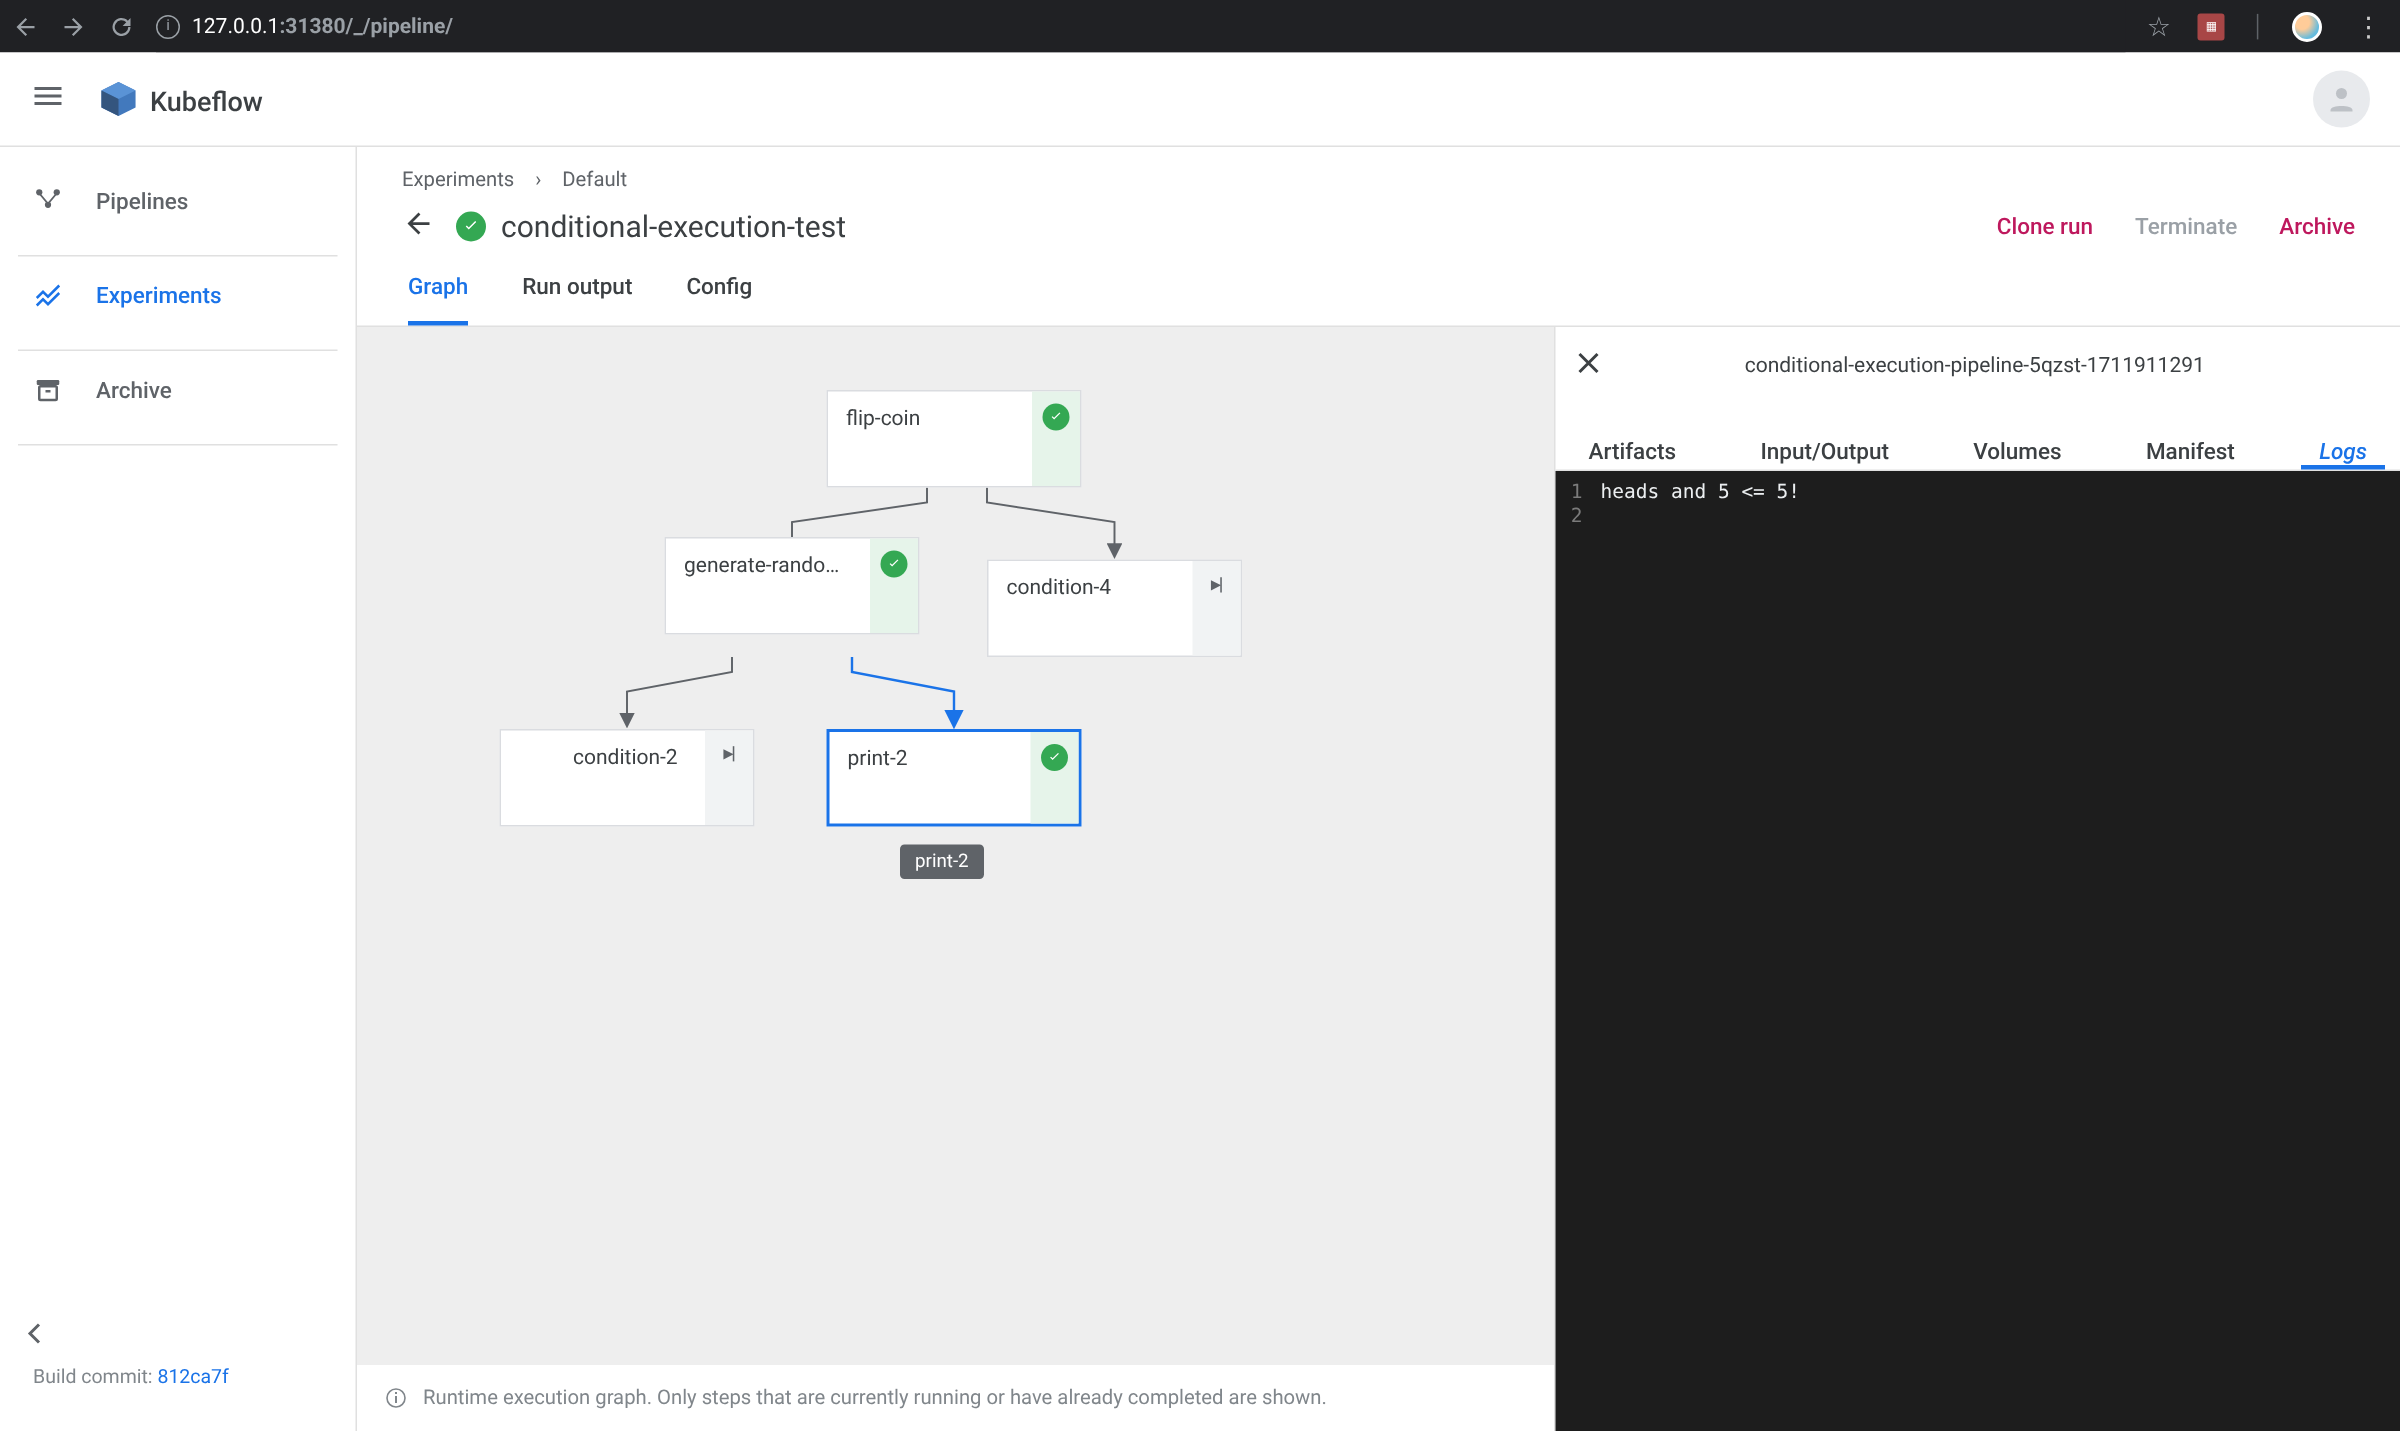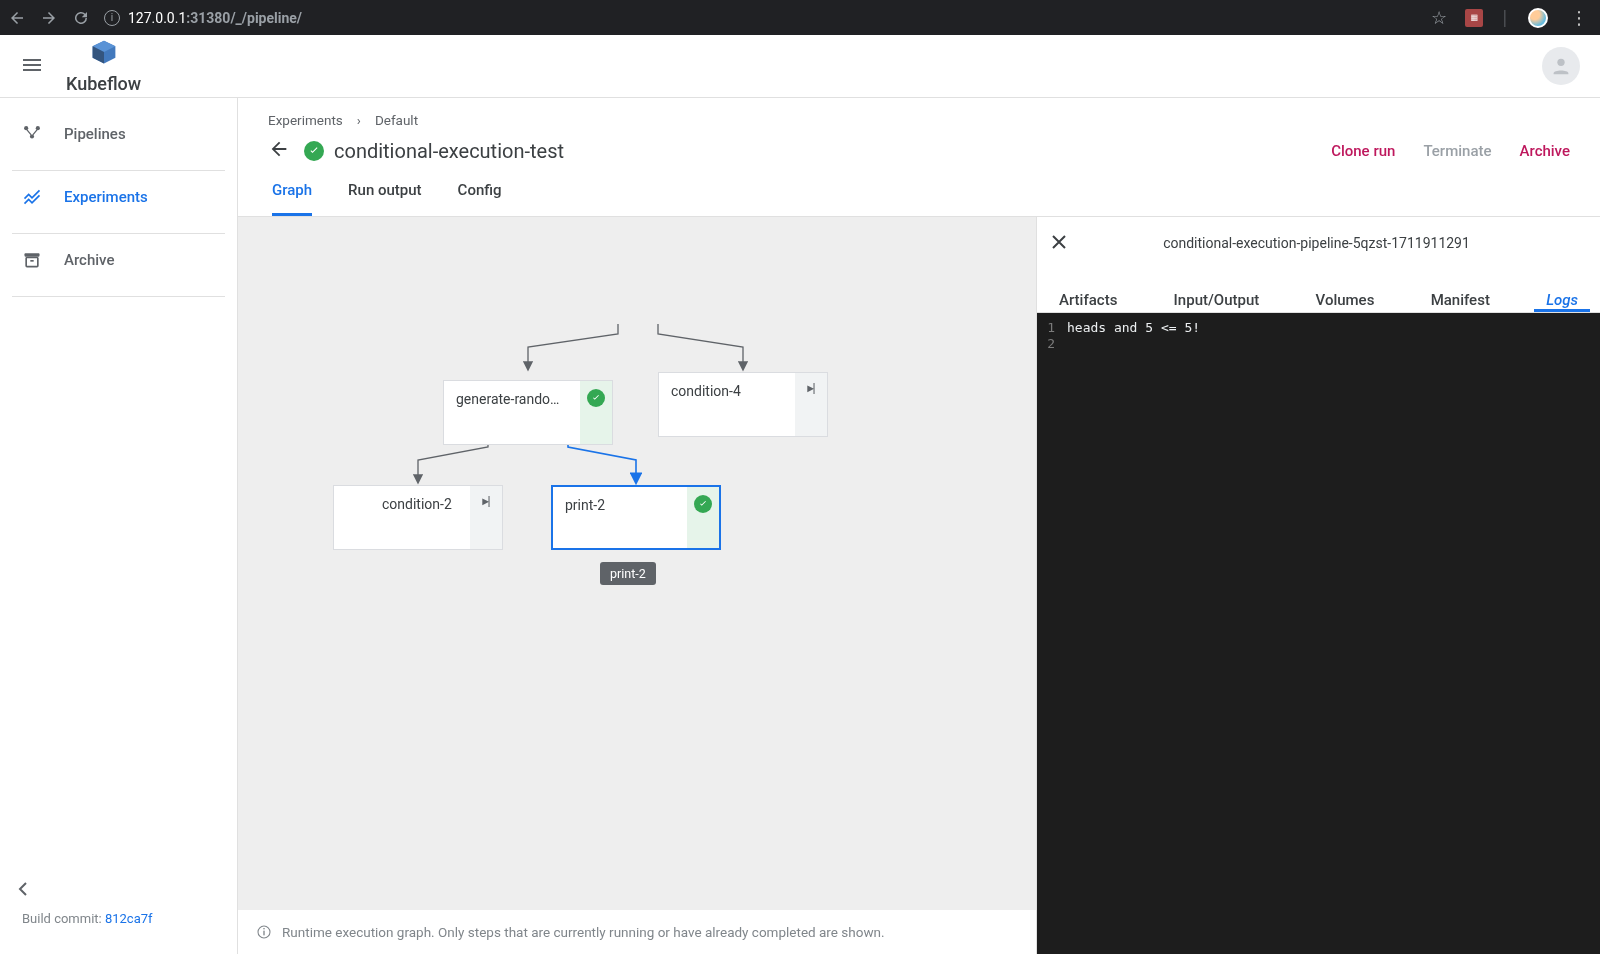--- a/index.html
+++ b/index.html
@@ -21,21 +21,21 @@
   .ext-badge { width:18px; height:18px; background:#a84646; border-radius:2px; font-size:8px; color:#fff; display:flex; align-items:center; justify-content:center; }
   .avatar-dot { width:20px; height:20px; border-radius:50%; background: radial-gradient(circle at 30% 30%, #fc9 30%, #6bd 70%); border:2px solid #fff;}
   .more-dots { color:#ccc; font-size:18px; padding:0 4px; }
 
   
   .app-header {
     height:63px; background:#fff; border-bottom:1px solid #e0e0e0; display:flex; align-items:center; padding:0 20px; justify-content:space-between;
   }
   .header-left { display:flex; align-items:center; gap:22px; }
   .hamburger svg { width:24px; height:24px; fill:#5f6368; }
-  .brand { display:flex; align-items:center; gap:8px; font-size:18px; font-weight:500; color:#3c4043;flex-direction:column; }
+  .brand { display:flex; align-items:flex-end; gap:8px; font-size:18px; font-weight:500; color:#3c4043; }
   .brand-logo { width:26px; height:26px; position:relative; }
   .brand-logo svg { width:100%; height:100%; }
   .user-avatar { width:38px; height:38px; border-radius:50%; background:#e8eaed; display:flex; align-items:center; justify-content:center; }
   .user-avatar svg { width:22px; height:22px; fill:#bdc1c6; }
 
   
   .app-body { flex:1; display:flex; min-height:0; }
   .sidebar { width:238px; background:#fff; border-right:1px solid #e0e0e0; display:flex; flex-direction:column; padding-top:14px; }
   .nav-group { padding:0 10px 10px; }
   .nav-item { display:flex; align-items:center; gap:22px; height:44px; padding:0 12px; border-radius:4px; color:#5f6368; cursor:pointer; font-size:15px; font-weight:500;}
@@ -245,22 +245,32 @@
 
           <path d="M380 107 L380 117 L290 130 L290 152" stroke="#5f6368" stroke-width="1.3" fill="none" marker-end="url(#ah-gray)"></path>
 
           <path d="M420 107 L420 117 L505 130 L505 152" stroke="#5f6368" stroke-width="1.3" fill="none" marker-end="url(#ah-gray)"></path>
 
           <path d="M250 220 L250 230 L180 243 L180 265" stroke="#5f6368" stroke-width="1.3" fill="none" marker-end="url(#ah-gray)"></path>
 
           <path d="M330 220 L330 230 L398 243 L398 265" stroke="#1a73e8" stroke-width="1.6" fill="none" marker-end="url(#ah-blue)"></path>
         </svg>
 
-
-        <div class="graph-node" style="left:205px; top:163px;">
+        <div class="graph-node" style="left:313px; top:42px;">
+          <div class="node-label">flip-coin</div>
+          <div class="node-status">
+              <span class="check">
+                <svg viewBox="0 0 24 24">
+                  <path d="M9 16l-4-4 1.4-1.4L9 13.2l8.6-8.6L19 6z"></path>
+                </svg>
+              </span>
+            </div>
+        </div>
+
+        <div class="graph-node" style="left:205px; top:140px;">
           <div class="node-label">generate-random…</div>
           <div class="node-status">
               <span class="check">
                 <svg viewBox="0 0 24 24">
                   <path d="M9 16l-4-4 1.4-1.4L9 13.2l8.6-8.6L19 6z"></path>
                 </svg>
               </span>
             </div>
         </div>
 

